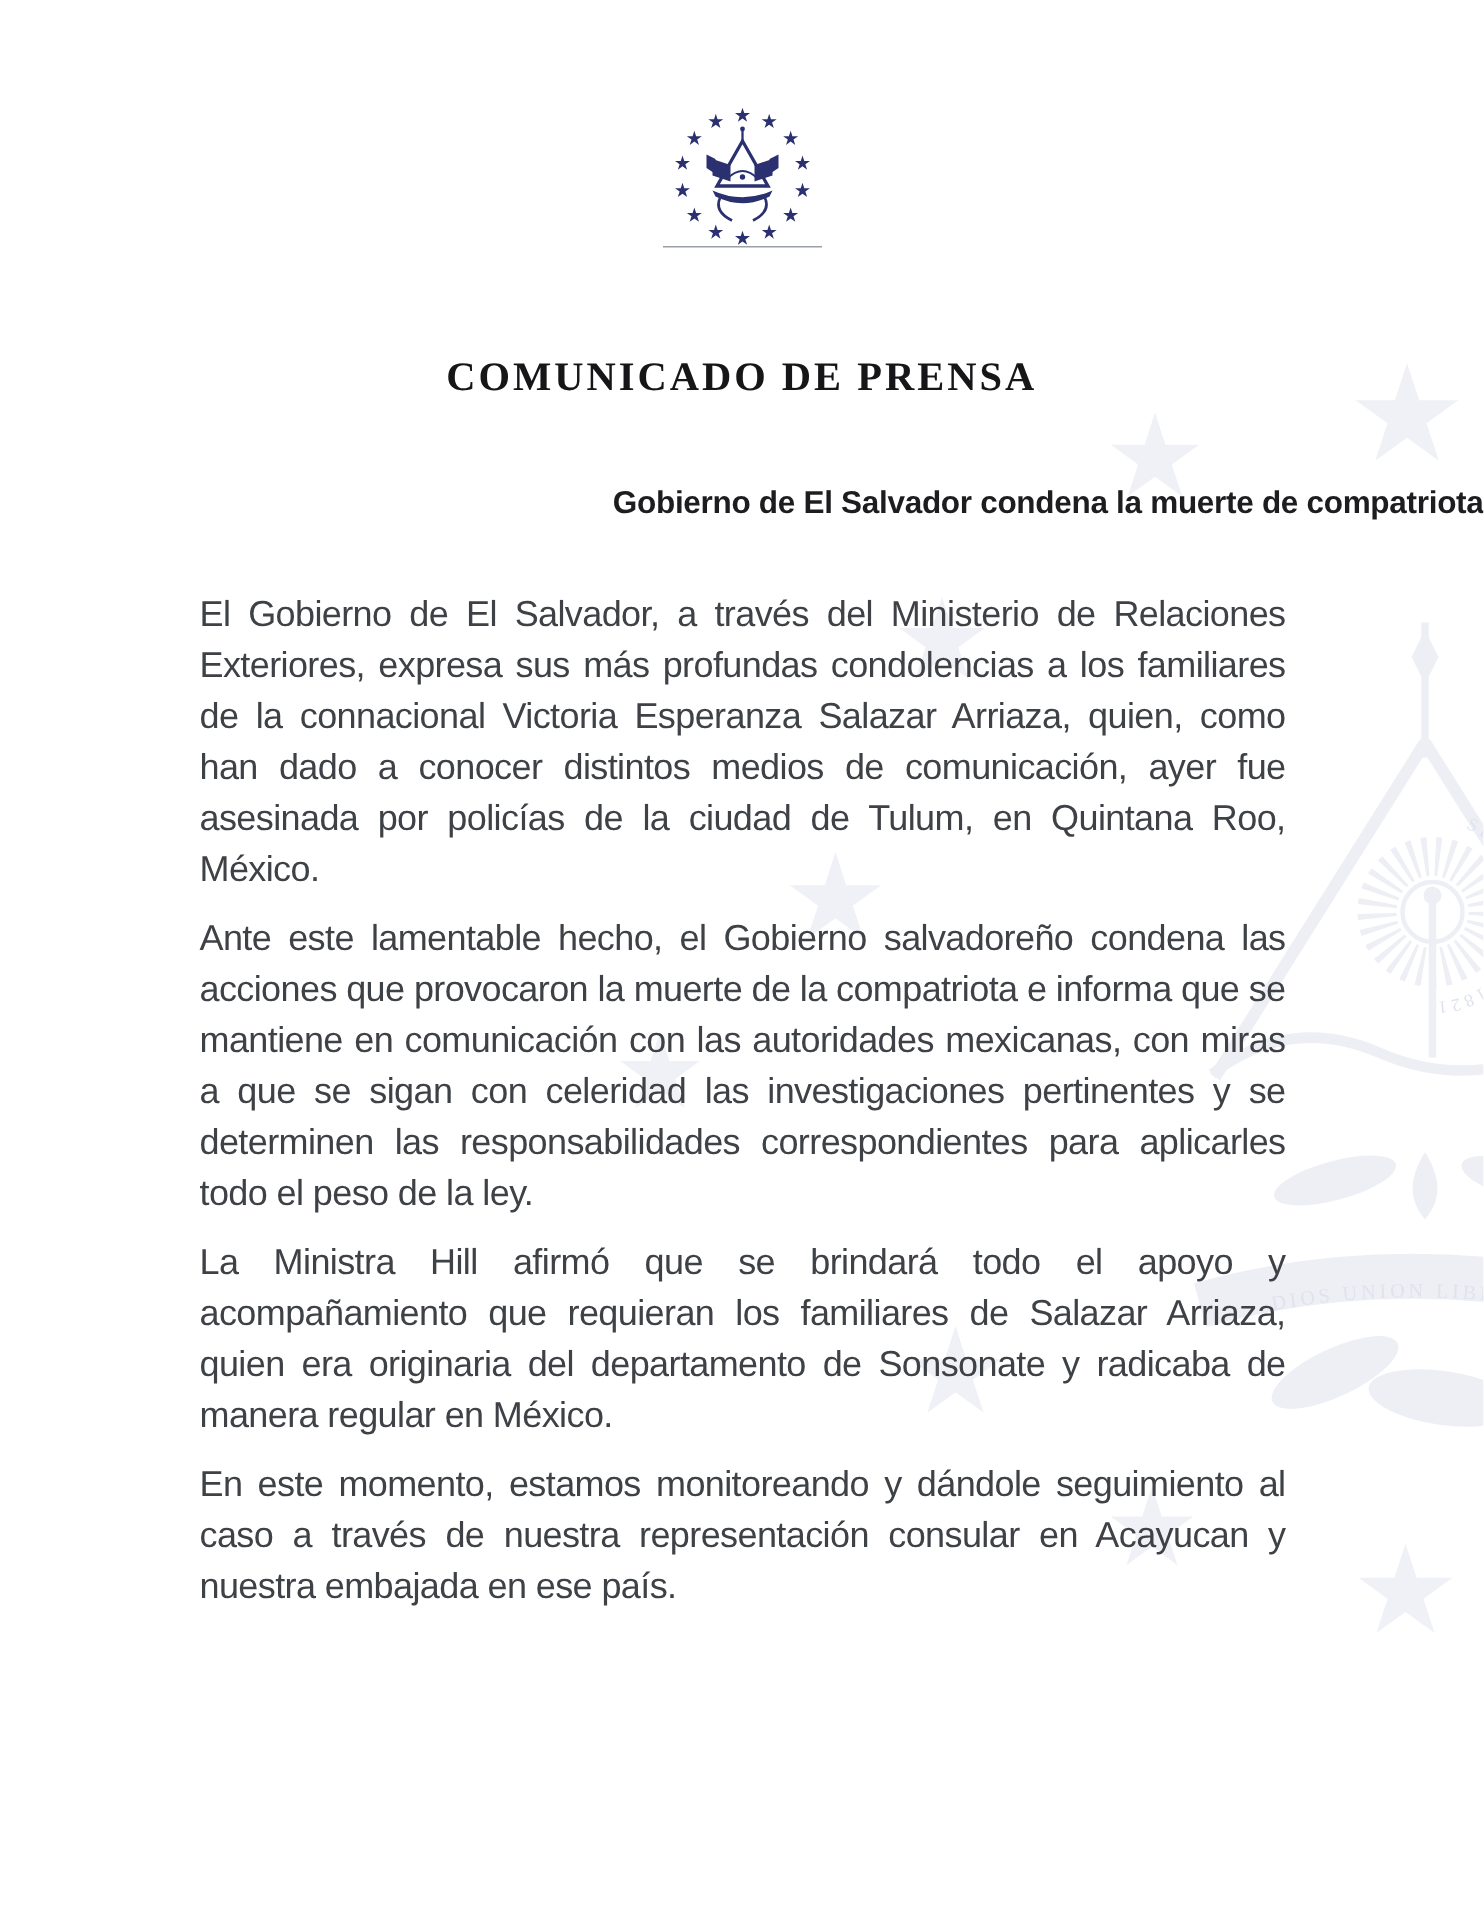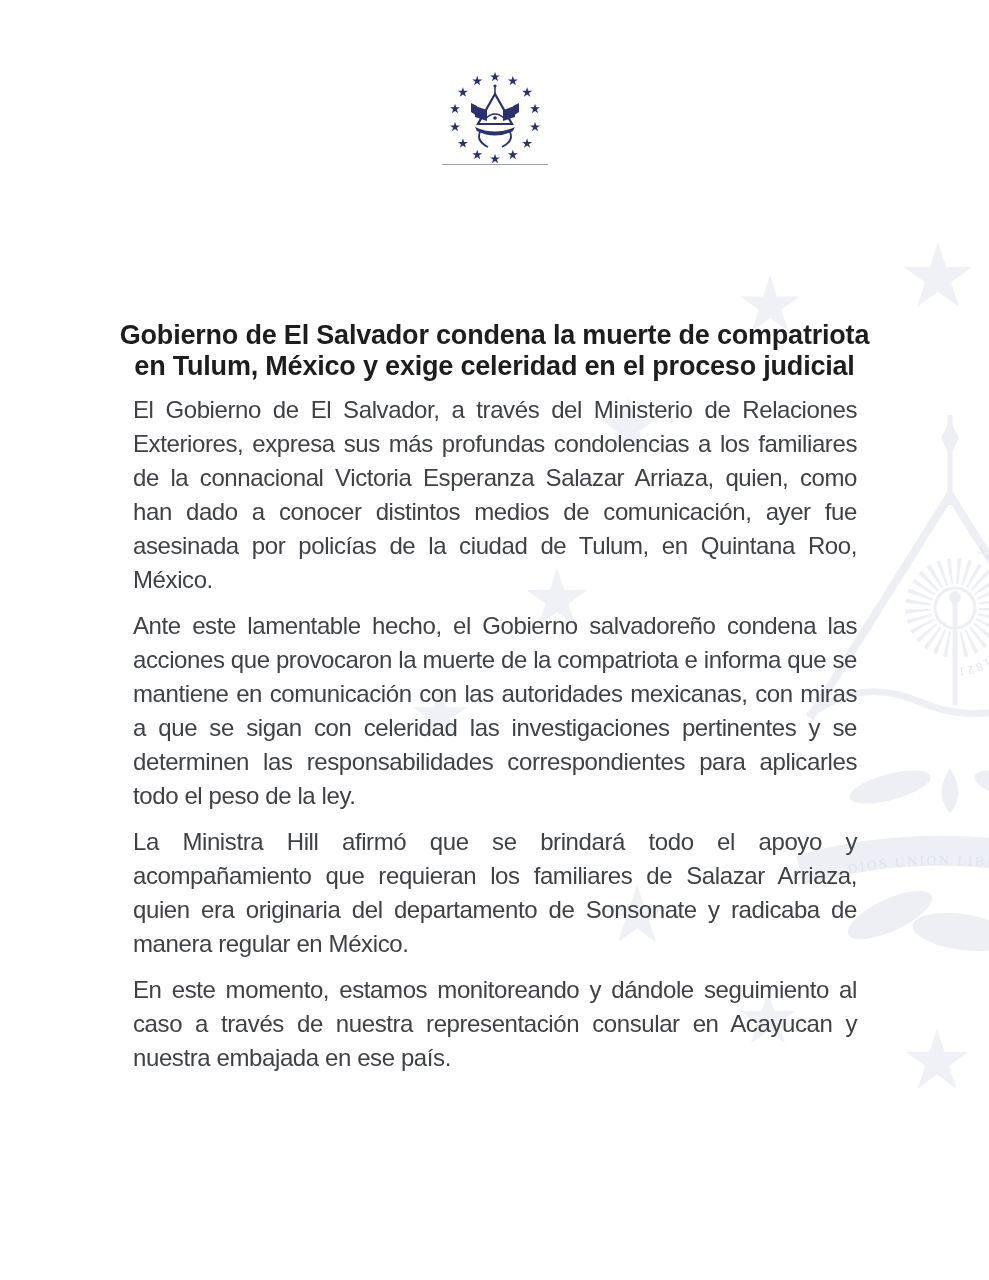--- a/index.html
+++ b/index.html
@@ -27,22 +27,22 @@
     position:absolute; top:182px; left:0; width:100%; text-align:center;
     font-family:"Liberation Serif", serif; font-size:14px; letter-spacing:2.2px;
     color:#3e4470;
   }
   .kicker {
     position:absolute; top:236px; left:0; width:100%; text-align:center;
     font-family:"Liberation Serif", serif; font-weight:700; font-size:27px;
     letter-spacing:2px; color:#161618; margin:0;
   }
   .headline {
-    position:absolute; top:320px; left:0; width:100%; text-align:center;
-    font-size:27px; font-weight:700; line-height:31px; letter-spacing:-0.2px;
+    position:absolute; top:320px; left:0; width:100%; text-align:right;
+    font-size:21px; font-weight:700; line-height:31px; letter-spacing:-0.2px;
     color:#1d1d20; margin:0;
   }
   .headline span { display:block; }
   .body-text {
     position:absolute; top:393px; left:133px; width:724px;
     font-size:24px; line-height:34px; letter-spacing:-0.4px; color:#3e4145;
   }
   .body-text p { margin:0 0 12px 0; text-align:justify; }
   .doc-date { text-align:right; margin-top:12px; color:#3e4145; }
 </style>
@@ -158,24 +158,24 @@
         <path class="seal" d="M84,43 L78,46 L78,56 L84,52 Z"></path>
         <path class="seal" d="M40,67 Q60,76 80,67 L78,71 Q60,80 42,71 Z"></path>
         <path class="seal-stroke" d="M45,72 Q41,81 53,87" stroke-width="1.8"></path>
         <path class="seal-stroke" d="M75,72 Q79,81 67,87" stroke-width="1.8"></path>
       </g>
     </svg>
 
     <div class="divider"></div>
 
 
+    <h1 class="kicker">COMUNICADO DE PRENSA</h1>
 
     <h2 class="headline">
       <span>Gobierno de El Salvador condena la muerte de compatriota</span>
-      <span>en Tulum, México y exige celeridad en el proceso judicial</span>
     </h2>
 
     <section class="body-text">
       <p>El Gobierno de El Salvador, a través del Ministerio de Relaciones Exteriores, expresa sus más profundas condolencias a los familiares de la connacional Victoria Esperanza Salazar Arriaza, quien, como han dado a conocer distintos medios de comunicación, ayer fue asesinada por policías de la ciudad de Tulum, en Quintana Roo, México.</p>
       <p>Ante este lamentable hecho, el Gobierno salvadoreño condena las acciones que provocaron la muerte de la compatriota e informa que se mantiene en comunicación con las autoridades mexicanas, con miras a que se sigan con celeridad las investigaciones pertinentes y se determinen las responsabilidades correspondientes para aplicarles todo el peso de la ley.</p>
       <p>La Ministra Hill afirmó que se brindará todo el apoyo y acompañamiento que requieran los familiares de Salazar Arriaza, quien era originaria del departamento de Sonsonate y radicaba de manera regular en México.</p>
       <p>En este momento, estamos monitoreando y dándole seguimiento al caso a través de nuestra representación consular en Acayucan y nuestra embajada en ese país.</p>
     </section>
 
   </div>

